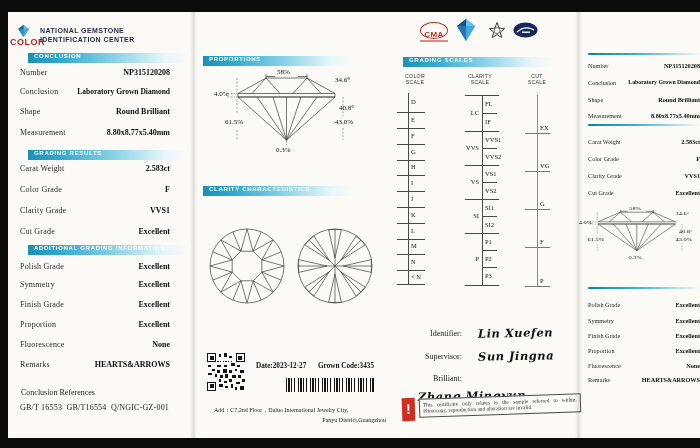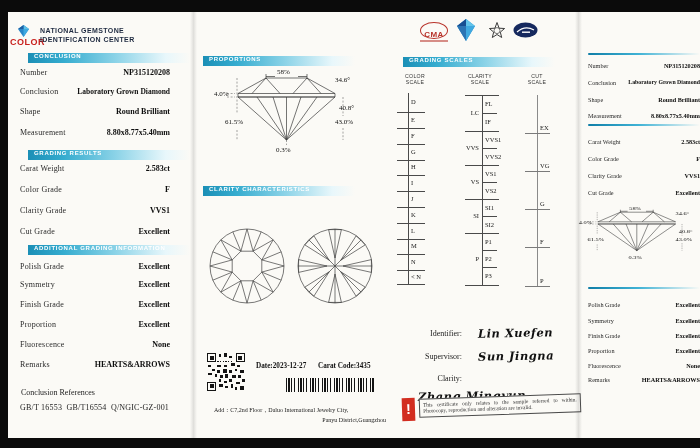--- a/index.html
+++ b/index.html
@@ -304,21 +304,21 @@
         <rect x="1" y="23" width="5" height="5"></rect>
     </g>
     <g fill="#141414">
       <rect x="2" y="2" width="3" height="3"></rect>
         <rect x="24" y="2" width="3" height="3"></rect>
         <rect x="2" y="24" width="3" height="3"></rect>
     </g>
   </svg>
 
   <span class="dq" style="left:248px">Date:2023-12-27</span>
-  <span class="dq" style="left:310px">Carat Code:3435</span>
+  <span class="dq" style="left:310px">Grown Code:3435</span>
   <div class="barcode"></div>
 
   <div class="addr">
     <div>Add：C7,2nd Floor，Daluo International Jewelry City,</div>
     <div class="l2">Panyu District,Guangzhou</div>
   </div>
 
   <div class="bar" style="left:395px;top:45px;width:152px">GRADING SCALES</div>
 
   <div class="colhead" style="left:390px;top:61px;width:34px">
@@ -410,21 +410,21 @@
 
   <div class="sigrow" style="top:334px">
     <span class="lab">Supervisor:</span>
     <span class="name">Sun Jingna</span>
   </div>
   <div class="sigrow" style="top:311px">
     <span class="lab">Identifier:</span>
     <span class="name">Lin Xuefen</span>
   </div>
   <div class="sigrow" style="top:356px">
-    <span class="lab">Clarity:</span>
+    <span class="lab">Brilliant:</span>
     <span class="name">Zhang Mingyun</span>
   </div>
 
   <div class="warnicon">!</div>
   <div class="warnbox">This certificate only relates to the sample referred to within. Photocopy, reproduction and alteration are invalid.</div>
 
   <div class="fold" style="left:567px"></div>
 
   <div class="divline" style="left:580px;top:41px;width:112px"></div>
 

